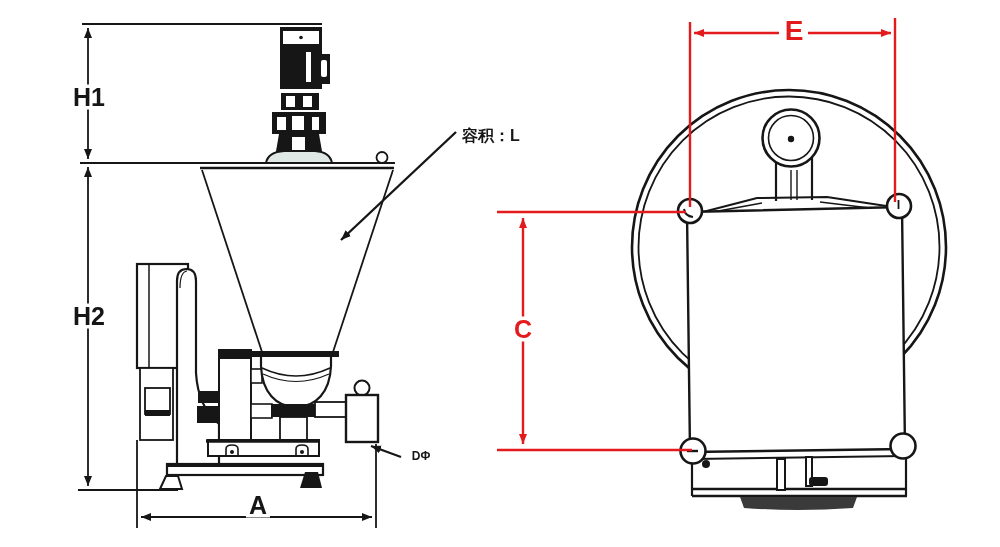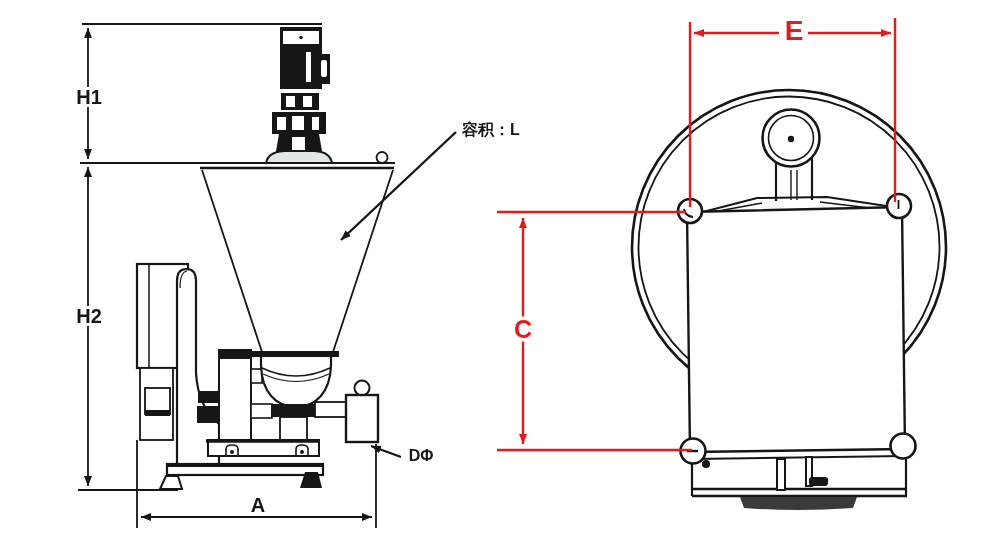--- a/index.html
+++ b/index.html
@@ -17,22 +17,22 @@
   .gf {fill:#3a3a3a;    stroke:none;}
   .df {fill:#dfe8e4;    stroke:var(--ink);}
   .r  {fill:none;       stroke:var(--red);}
   .rf {fill:var(--red); stroke:none;}
   
   .lbl{
     position:absolute; transform:translate(-50%,-50%);
     background:var(--bg); padding:0 3px; line-height:1; white-space:nowrap;
     font-weight:bold;
   }
-  .blk{color:var(--ink); font-size:20px;}
-  .blk-sm{color:var(--ink); font-size:16px;}
+  .blk{color:var(--ink); font-size:25px;}
+  .blk-sm{color:var(--ink); font-size:12px;}
   .red-lg{color:var(--red); font-size:28px;}
   .red-md{color:var(--red); font-size:25px;}
   .cap{
     position:absolute; background:var(--bg); color:var(--ink);
     font-size:16px; font-weight:600; white-space:nowrap; line-height:1; padding:0 2px;
   }
 </style>
 </head>
 <body>
 
@@ -196,18 +196,18 @@
         <line x1="523" y1="218" x2="523" y2="444" class="r" stroke-width="2.4" marker-start="url(#mr)" marker-end="url(#mr)"></line>
       </g>
     </g>
   </svg>
 
   <div>
     <div class="lbl blk" style="left:89px;  top:97px;">H1</div>
     <div class="lbl blk" style="left:89px;  top:316px;text-align:center;">H2</div>
     <div class="lbl blk" style="left:258px; top:505px;">A</div>
     <div class="lbl blk-sm" style="left:421px; top:456px;">DΦ</div>
-    <div class="cap" style="left:460px; top:122px;">容积：L</div>
+    <div class="cap" style="left:460px; top:128px;">容积：L</div>
     <div class="lbl red-lg" style="left:794px; top:31px;">E</div>
     <div class="lbl red-md" style="left:523px; top:329px;">C</div>
   </div>
 
 </div>
 
 </body></html>

